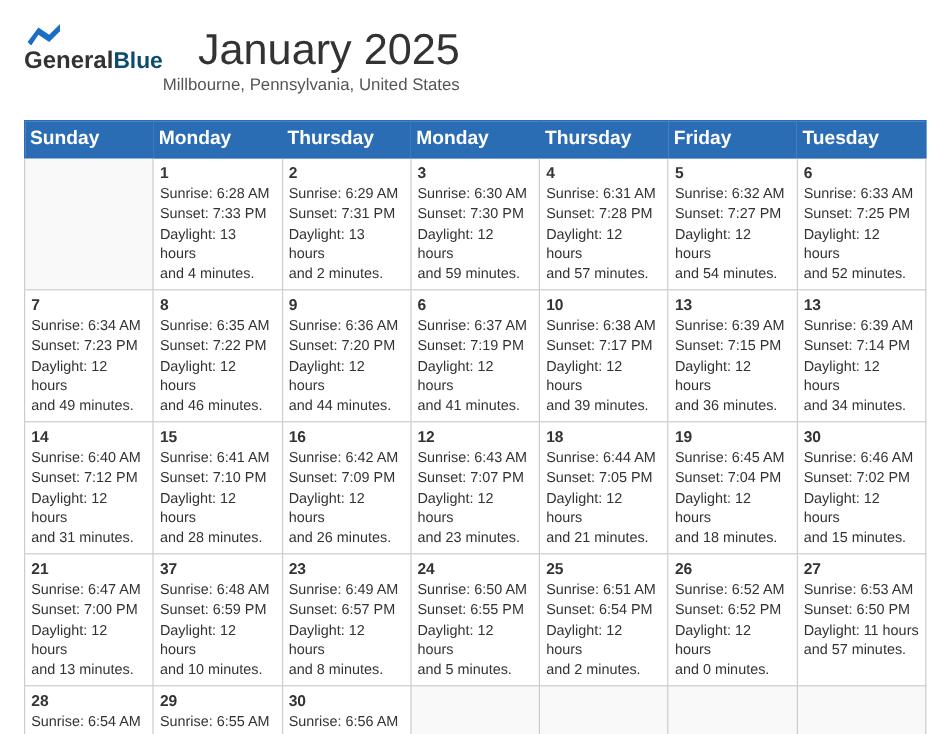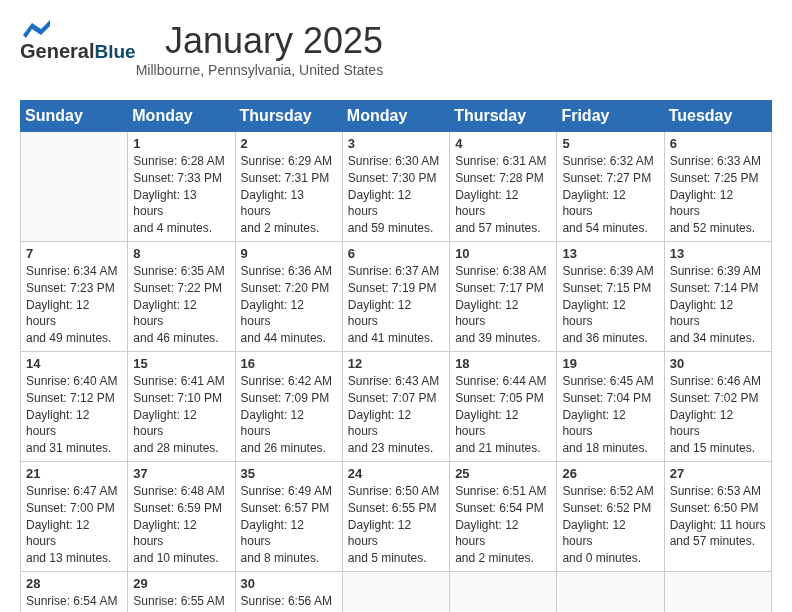--- a/index.html
+++ b/index.html
@@ -198,21 +198,21 @@
       <tr class="week-row">
         <td>
           <div class="day-number">21</div>
           <div class="day-info">Sunrise: 6:47 AM<br>Sunset: 7:00 PM<br>Daylight: 12 hours<br>and 13 minutes.</div>
         </td>
         <td>
           <div class="day-number">37</div>
           <div class="day-info">Sunrise: 6:48 AM<br>Sunset: 6:59 PM<br>Daylight: 12 hours<br>and 10 minutes.</div>
         </td>
         <td>
-          <div class="day-number">35</div>
+          <div class="day-number">23</div>
           <div class="day-info">Sunrise: 6:49 AM<br>Sunset: 6:57 PM<br>Daylight: 12 hours<br>and 8 minutes.</div>
         </td>
         <td>
           <div class="day-number">24</div>
           <div class="day-info">Sunrise: 6:50 AM<br>Sunset: 6:55 PM<br>Daylight: 12 hours<br>and 5 minutes.</div>
         </td>
         <td>
           <div class="day-number">25</div>
           <div class="day-info">Sunrise: 6:51 AM<br>Sunset: 6:54 PM<br>Daylight: 12 hours<br>and 2 minutes.</div>
         </td>

